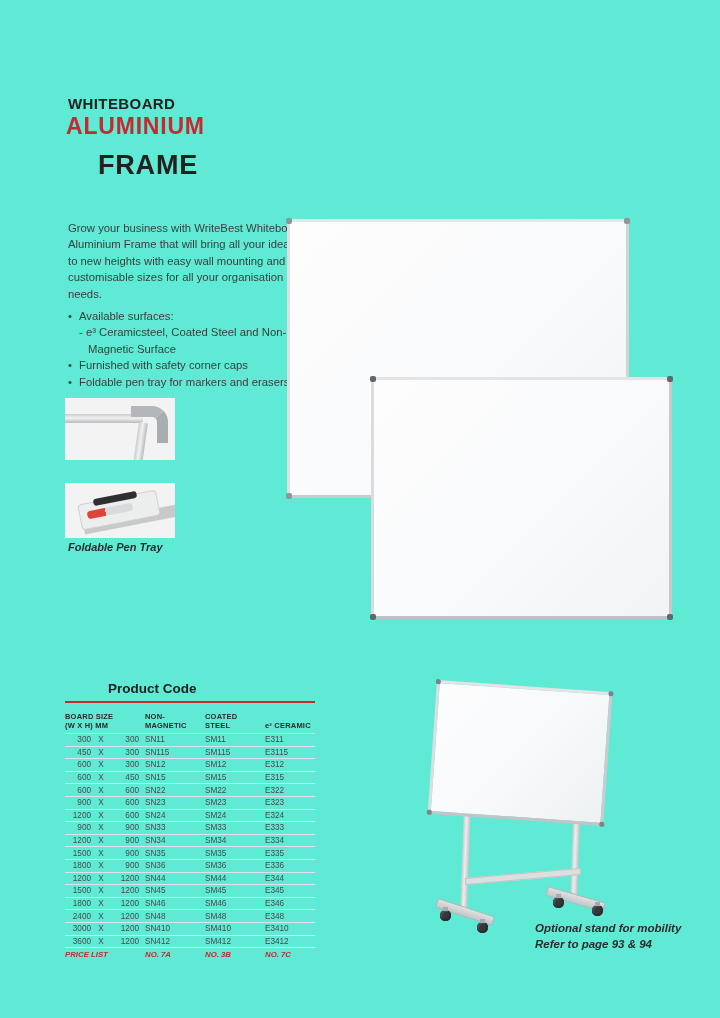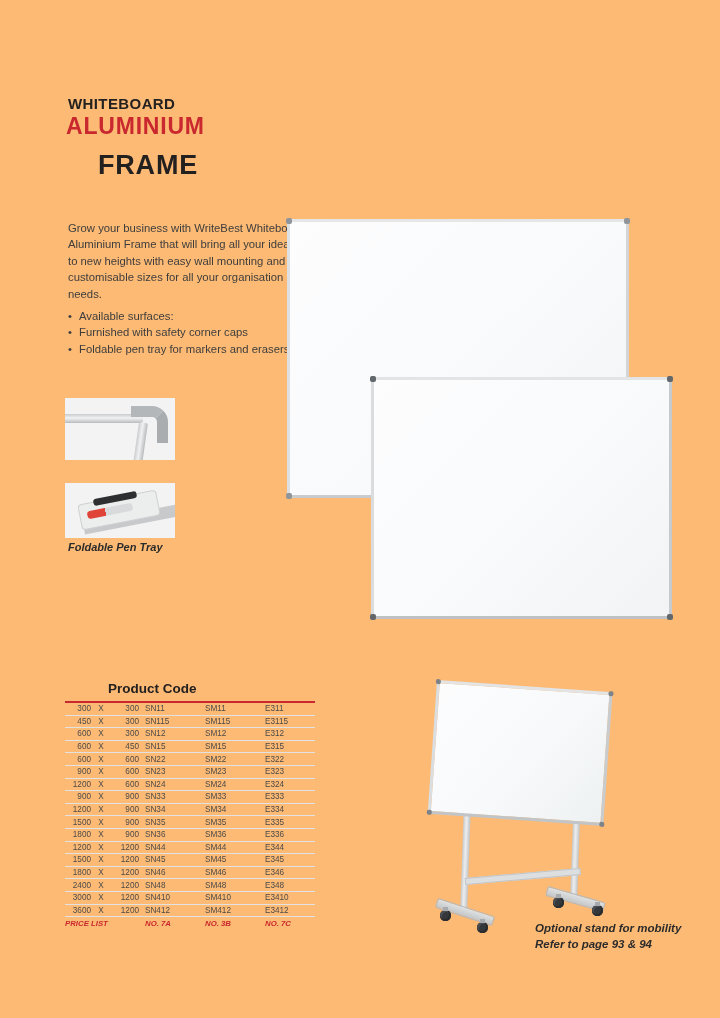--- a/index.html
+++ b/index.html
@@ -1,16 +1,16 @@
 <!DOCTYPE html>
 <html style="--accent: #c8282e;"><head>
 <meta charset="utf-8">
 <style>
   html,body{margin:0;padding:0;background:#fff;}
-  .page{position:relative;width:720px;height:1018px;background:#fdba74;overflow:hidden;
+  .page{position:relative;width:720px;height:1018px;background:#5eead4;overflow:hidden;
         font-family:"Liberation Sans",sans-serif;color:#3d3d3d;}
 
   
   .kicker{position:absolute;left:68px;top:95px;font-size:15px;font-weight:800;
           letter-spacing:.4px;color:#232020;}
   .title-red{position:absolute;left:66px;top:113px;font-size:23px;font-weight:800;
              letter-spacing:.8px;color:var(--accent,#c8282e);}
   .title-black{position:absolute;left:66px;top:150px;font-size:27px;font-weight:800;
                letter-spacing:.8px;color:#232020;margin-left:32px;}
 
@@ -119,20 +119,21 @@
   <div class="title-red">ALUMINIUM</div>
   <div class="title-black">FRAME</div>
 
   <div class="intro">Grow your business with WriteBest Whiteboard Aluminium Frame that will bring all your ideas to new heights with easy wall mounting and customisable sizes for all your organisation needs.</div>
 
   <div class="features">
     <div class="feat">
       <span class="bullet">•</span>
       <span>Available surfaces:</span>
     </div>
+    <div class="feat-sub">- e³ Ceramicsteel, Coated Steel and Non-Magnetic Surface</div>
     <div class="feat">
       <span class="bullet">•</span>
       <span>Furnished with safety corner caps</span>
     </div>
     <div class="feat">
       <span class="bullet">•</span>
       <span>Foldable pen tray for markers and erasers</span>
     </div>
   </div>
 
@@ -160,20 +161,38 @@
   <div class="board board-front">
     <span class="cap cap-tl"></span>
     <span class="cap cap-tr"></span>
     <span class="cap cap-bl"></span>
     <span class="cap cap-br"></span>
   </div>
 
   <div class="pc-title">Product Code</div>
   <div class="pc-rule"></div>
   <div class="pc-table">
+    <div class="pc-head">
+      <div class="pc-hcell">
+        <span>BOARD SIZE</span>
+        <span>(W X H) MM</span>
+      </div>
+      <div class="pc-hcell">
+        <span>NON-</span>
+        <span>MAGNETIC</span>
+      </div>
+      <div class="pc-hcell">
+        <span>COATED</span>
+        <span>STEEL</span>
+      </div>
+      <div class="pc-hcell">
+        <span>e³ CERAMIC</span>
+        <span></span>
+      </div>
+    </div>
 
     <div>
   <div class="pc-row">
     <div class="pc-cell size">
       <span class="sz-w">300</span>
       <span class="sz-x">X</span>
       <span class="sz-h">300</span>
     </div>
     <div class="pc-cell">SN11</div>
     <div class="pc-cell">SM11</div>

